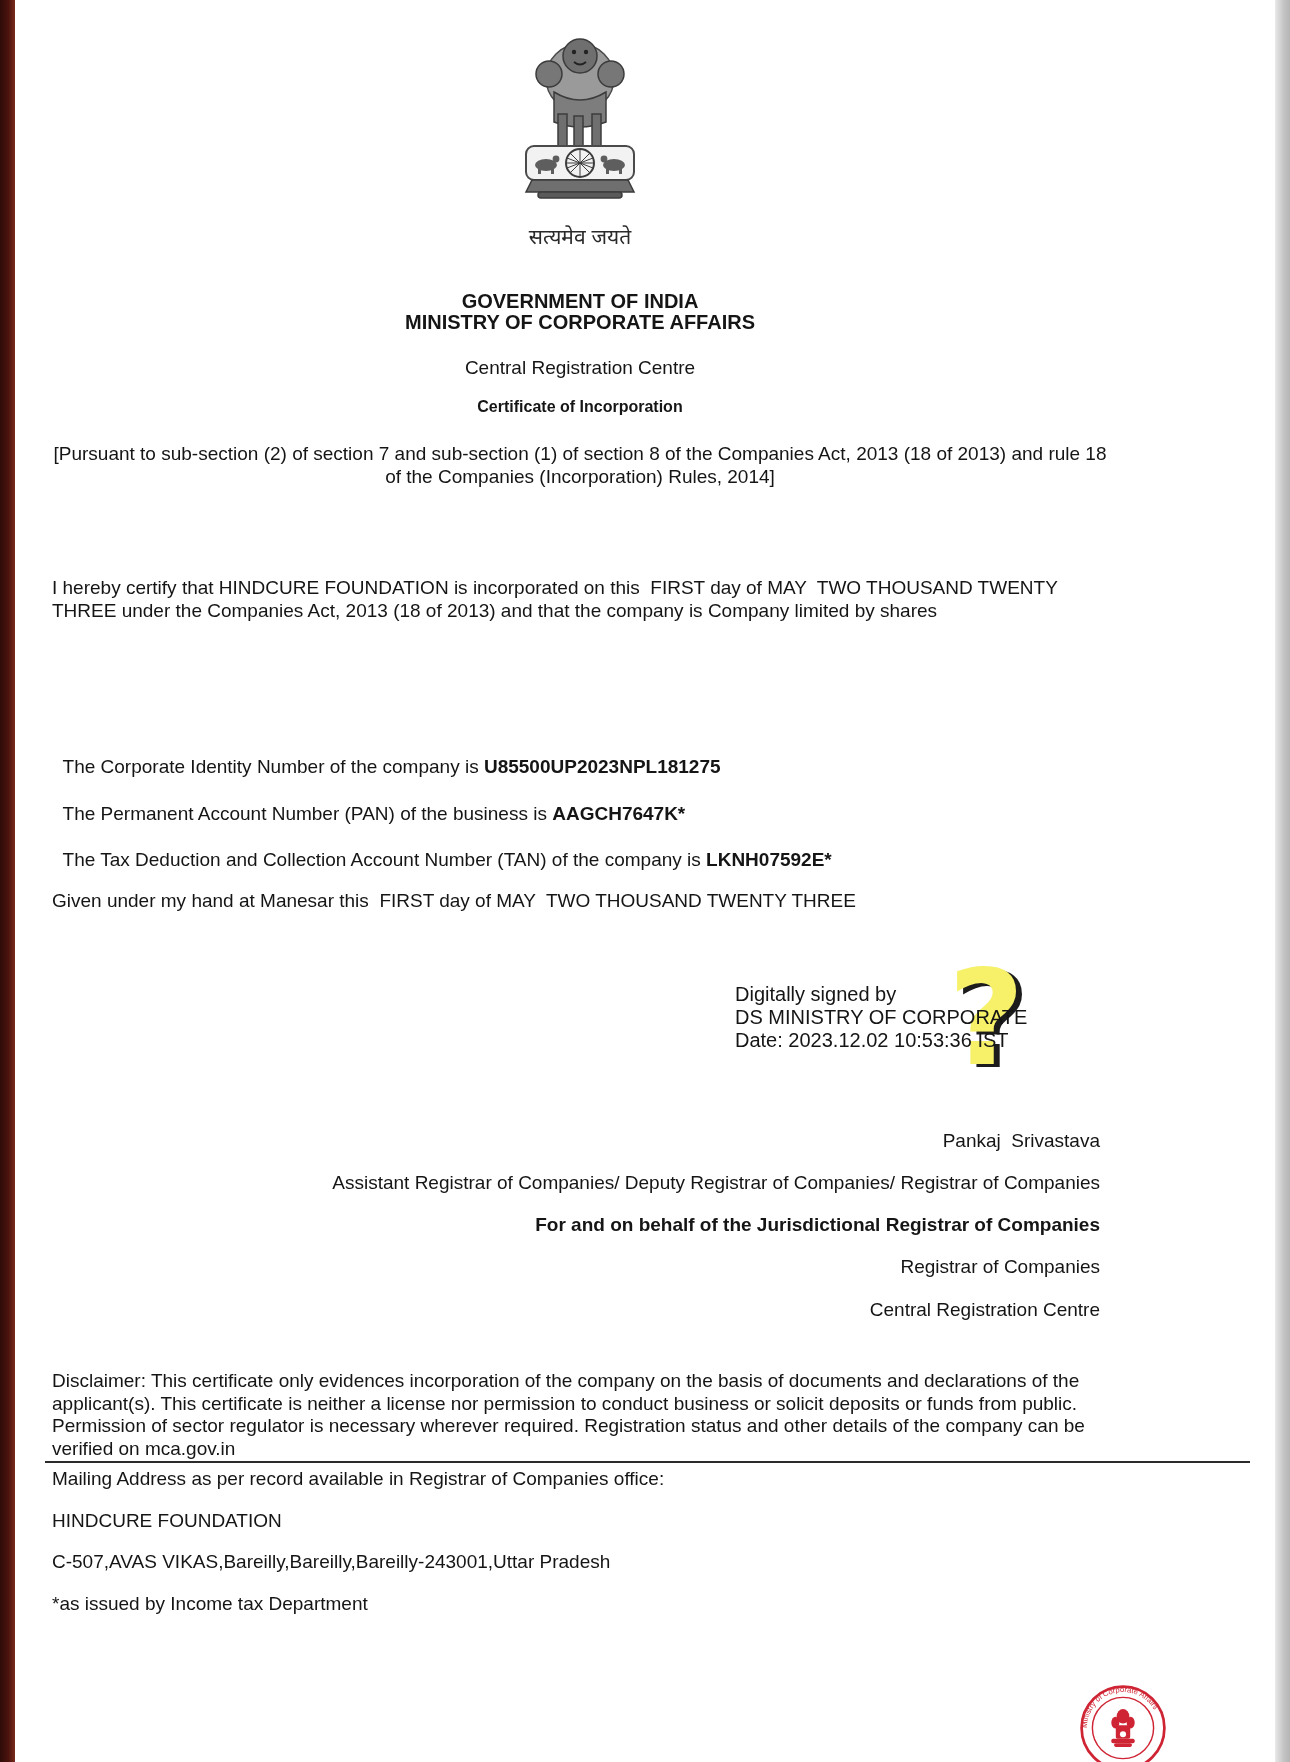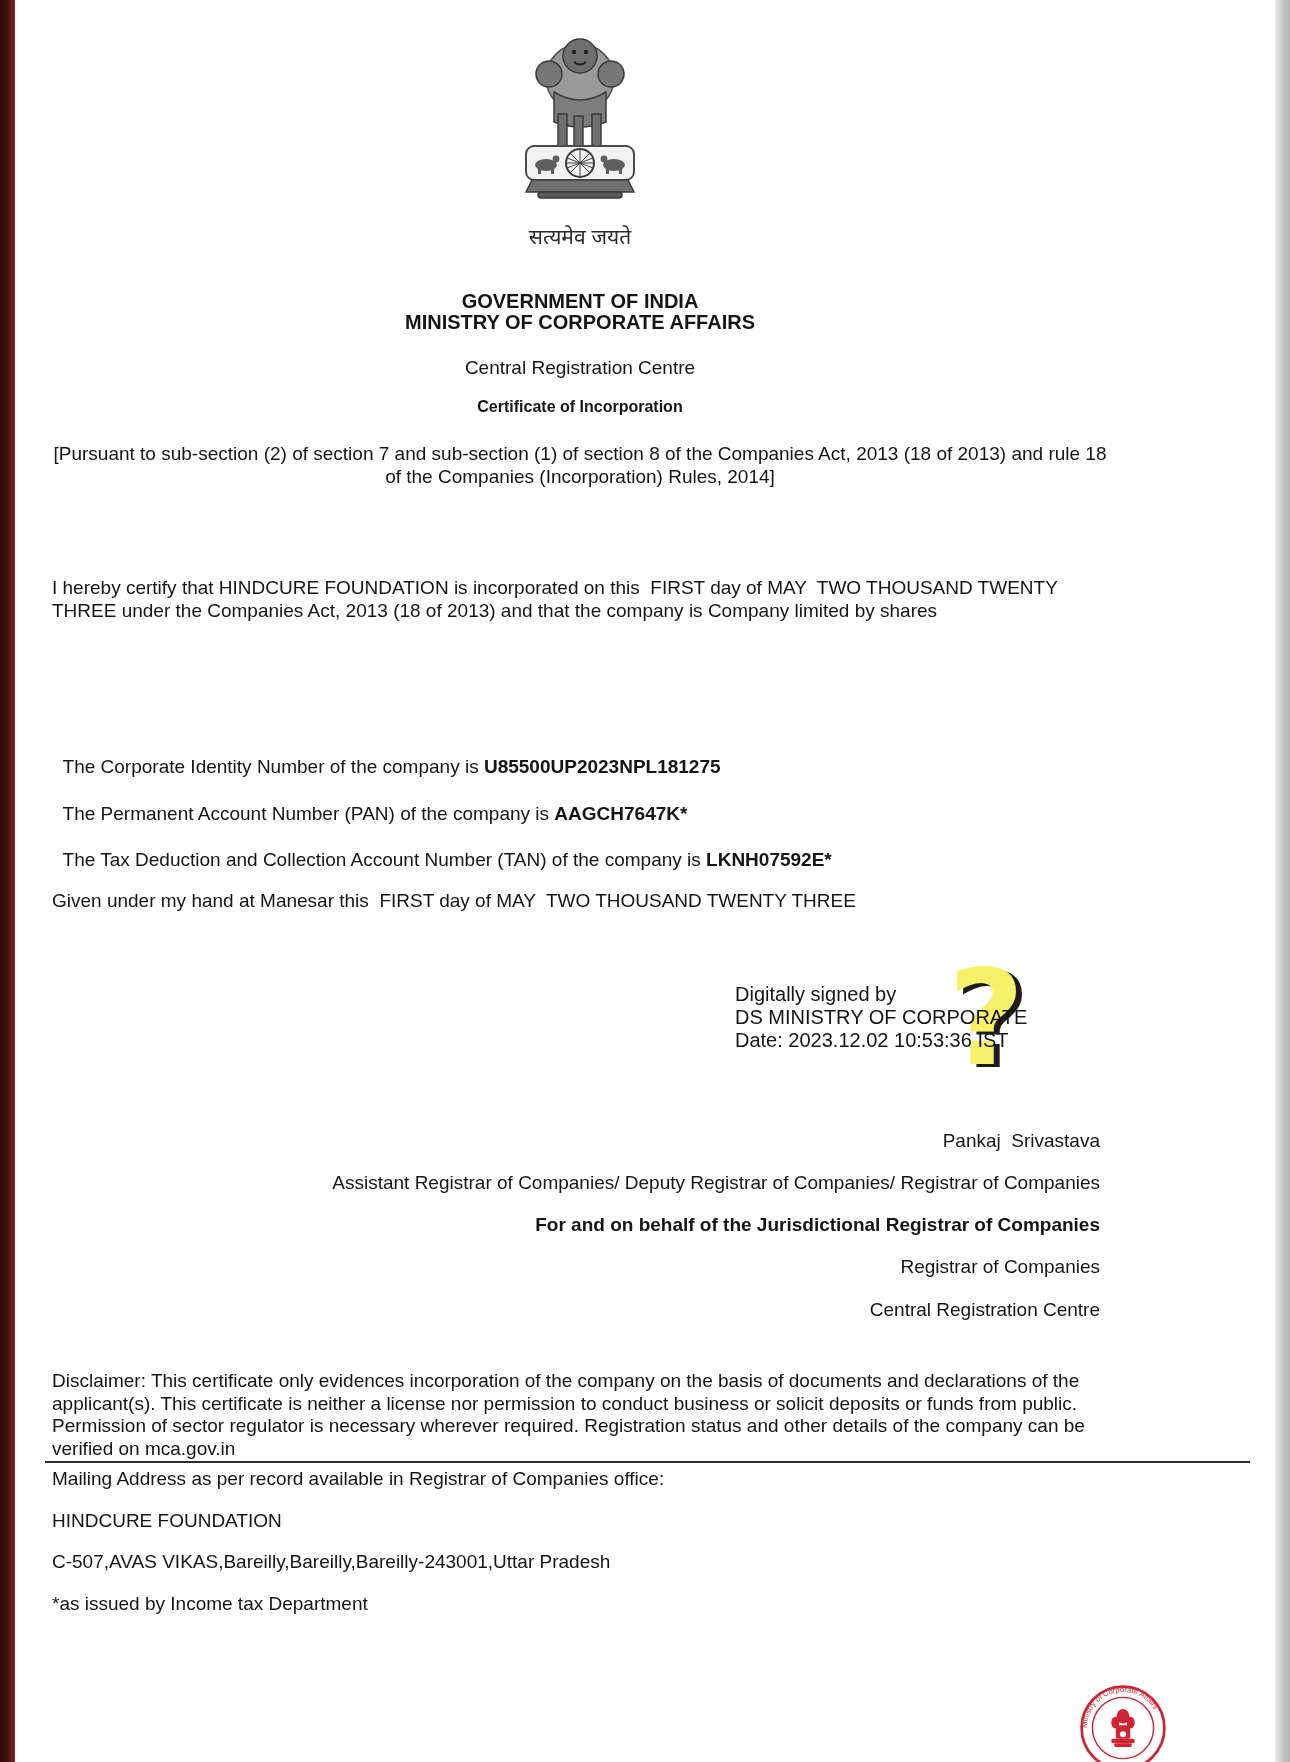--- a/index.html
+++ b/index.html
@@ -95,21 +95,21 @@
 <div class="abs c body-text" style="left:52px; top:357px; width:1056px;">Central Registration Centre</div>
 <div class="abs c b" style="left:52px; top:398px; width:1056px; font-size:16px;">Certificate of Incorporation</div>
 <div class="abs c body-text pre" style="left:45px; top:443px; width:1070px;">[Pursuant to sub-section (2) of section 7 and sub-section (1) of section 8 of the Companies Act, 2013 (18 of 2013) and rule 18 of the Companies (Incorporation) Rules, 2014]</div>
 
 <div class="abs body-text pre" style="left:52px; top:577px; width:1020px;">I hereby certify that HINDCURE FOUNDATION is incorporated on this  FIRST day of MAY  TWO THOUSAND TWENTY THREE under the Companies Act, 2013 (18 of 2013) and that the company is Company limited by shares</div>
 
 <div class="abs body-text pre" style="left:52px; top:733px; width:1056px;">
   <span>The Corporate Identity Number of the company is </span><span class="b">U85500UP2023NPL181275</span>
 </div>
 <div class="abs body-text pre" style="left:52px; top:780px; width:1056px;">
-  <span>The Permanent Account Number (PAN) of the company is </span><span class="b">AAGCH7647K*</span>
+  <span>The Permanent Account Number (PAN) of the business is </span><span class="b">AAGCH7647K*</span>
 </div>
 <div class="abs body-text pre" style="left:52px; top:826px; width:1056px;">
   <span>The Tax Deduction and Collection Account Number (TAN) of the company is </span><span class="b">LKNH07592E*</span>
 </div>
 
 <div class="abs body-text pre" style="left:52px; top:890px; width:1056px;">Given under my hand at Manesar this  FIRST day of MAY  TWO THOUSAND TWENTY THREE</div>
 
 <div class="qmark">?</div>
 <div class="abs" style="left:735px; top:976px; width:420px;">
   <div class="sig-line" style="margin-top:7px;">Digitally signed by</div>

